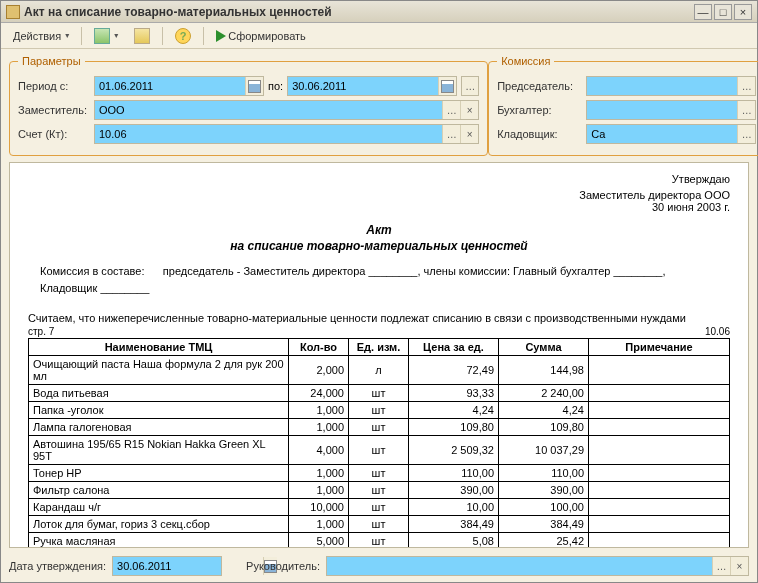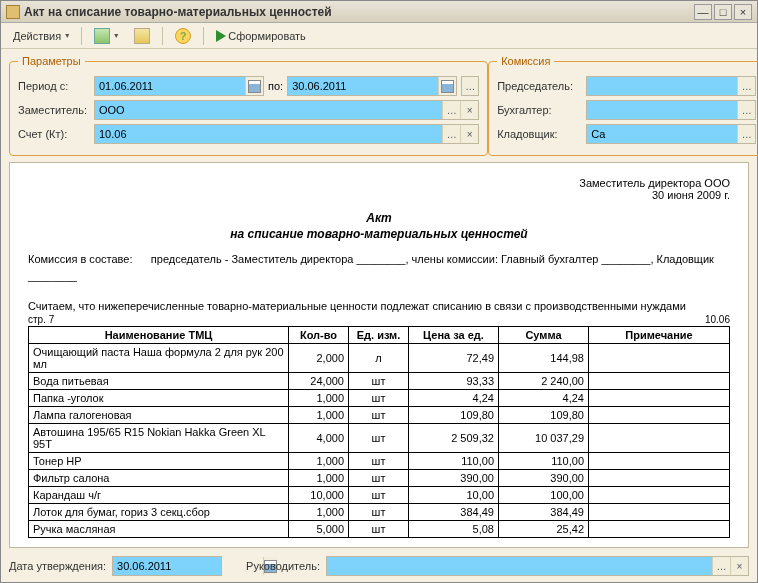--- a/index.html
+++ b/index.html
@@ -113,21 +113,21 @@
   }
   .report {
     padding: 8px 18px;
     font-size: 11px;
     color: #000;
     min-width: 700px;
   }
   .approve-block { text-align: right; margin-bottom: 6px; margin-top: 2px; }
   .act-title { text-align: center; font-weight: bold; margin: 10px 0; font-size: 12px; font-style: italic; }
   .act-title-sub { font-weight: bold; display:block; margin-top:2px; font-size:12px;}
-  .comm-line { margin: 8px 0 16px; line-height: 1.5; }
+  .comm-line { margin: 8px 12px 16px; line-height: 1.5; }
   .consider { margin-bottom: 2px; }
   .page-no { display:flex; justify-content:space-between; font-size:10px; margin-bottom:1px;}
   table.data {
     border-collapse: collapse;
     width: 100%;
     font-size: 11px;
   }
   table.data th, table.data td {
     border: 1px solid #000;
     padding: 2px 4px;
@@ -249,23 +249,24 @@
           <div class="mini-btn">…</div>
 
         </div>
       </div>
     </fieldset>
   </div>
 
   <div class="report-area">
     <div class="report">
       <div class="approve-block">
+        <div>Утверждаю</div>
         <div class="scroll-spacer"></div>
         <div>Заместитель директора ООО</div>
-        <div>30 июня 2009 г.</div>
+        <div>30 июня 2003 г.</div>
       </div>
       <div class="act-title">
         <span>Акт</span>
         <span class="act-title-sub">на списание товарно-материальных ценностей</span>
       </div>
       <div class="comm-line">
         <span>Комиссия в составе:</span>
         &nbsp;&nbsp;&nbsp;&nbsp;
         <span>председатель - Заместитель директора ________, члены комиссии: Главный бухгалтер ________, Кладовщик ________</span>
       </div>

